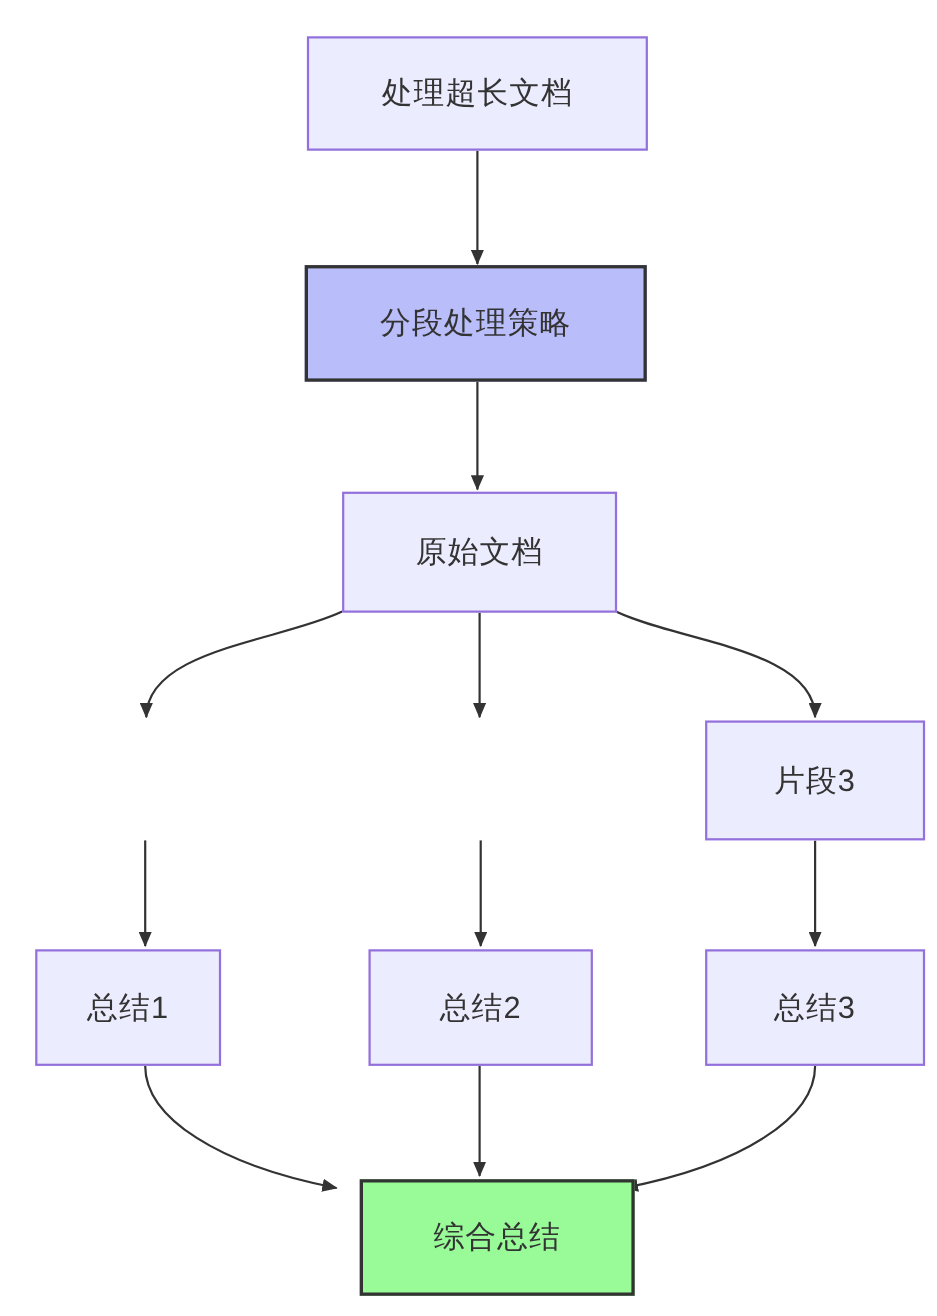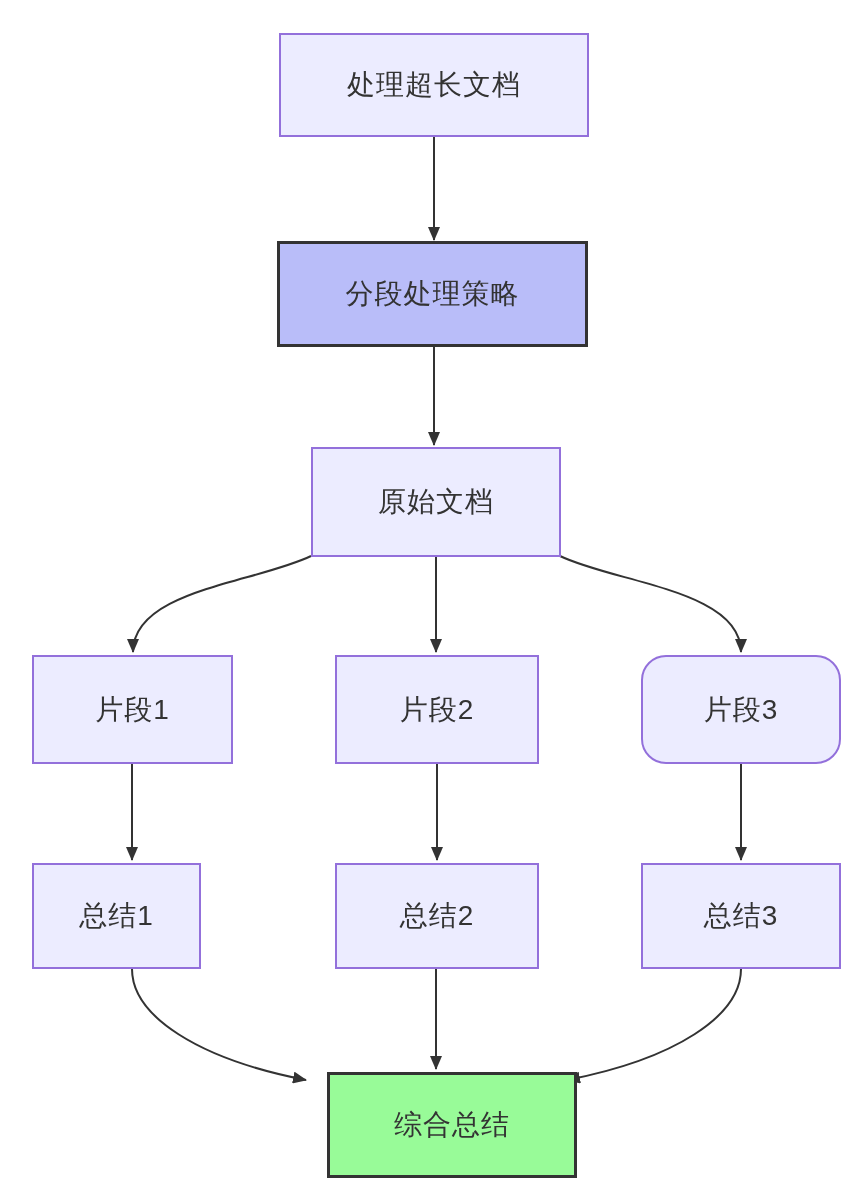--- a/index.html
+++ b/index.html
@@ -69,25 +69,23 @@
     <path class="edge-path" d="M 436,969 L 436,1069" marker-end="url(#arrowhead)"></path>
     <path class="edge-path" d="M 741,969 C 741,1016 675,1059 567,1080" marker-end="url(#arrowhead)"></path>
   </svg>
 
   <div class="node" style="left:279px;top:33px;width:310px;height:104px;">处理超长文档</div>
 
   <div class="node" style="left:311px;top:447px;width:250px;height:110px;">原始文档</div>
 
   <div class="node node--highlight" style="left:277px;top:241px;width:311px;height:106px;">分段处理策略</div>
 
-  <div class="node" style="left:32px;top:655px;width:201px;height:109px;">片段1</div>
 
-  <div class="node" style="left:335px;top:655px;width:204px;height:109px;">片段2</div>
 
-  <div class="node" style="left:641px;top:655px;width:200px;height:109px;border-radius:25px;">片段3</div>
+  <div class="node" style="left:641px;top:655px;width:200px;height:109px;">片段3</div>
 
   <div class="node" style="left:32px;top:863px;width:169px;height:106px;">总结1</div>
 
   <div class="node" style="left:335px;top:863px;width:204px;height:106px;text-align:center;">总结2</div>
 
   <div class="node" style="left:641px;top:863px;width:200px;height:106px;">总结3</div>
 
   <div class="node node--final" style="left:311px;top:1072px;width:250px;height:106px;margin-left:16px;">综合总结</div>
 
 </div>

